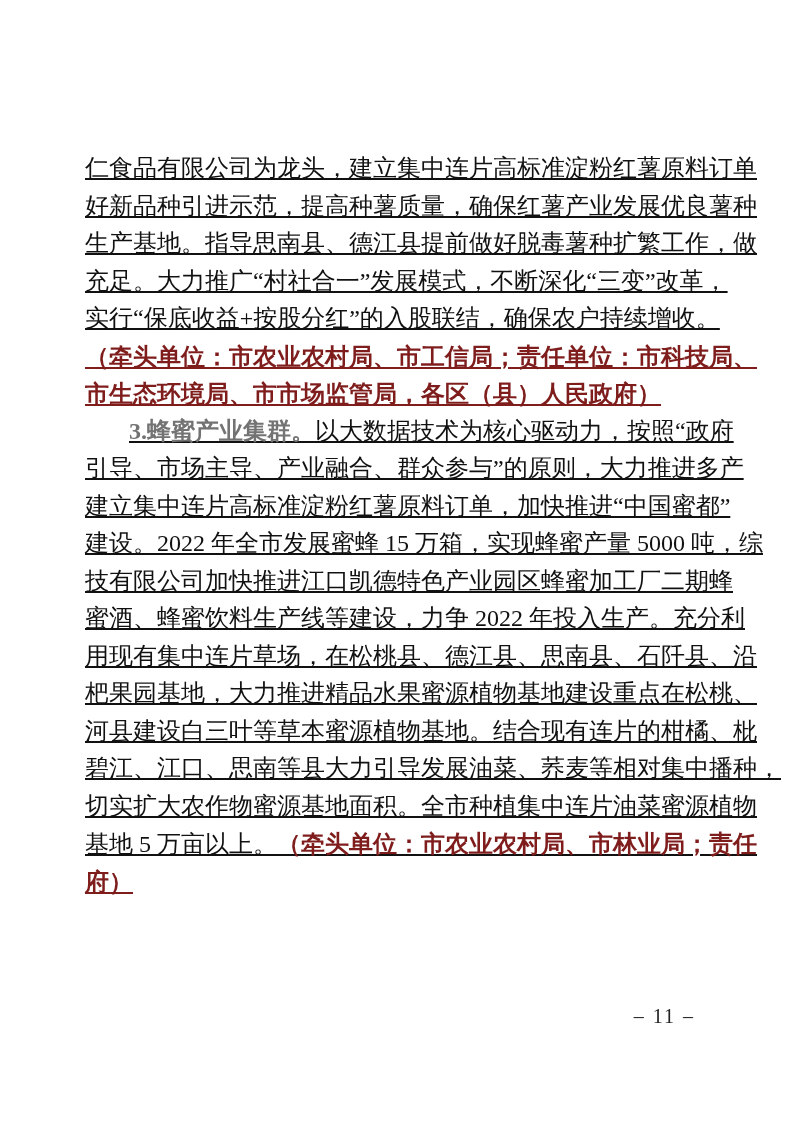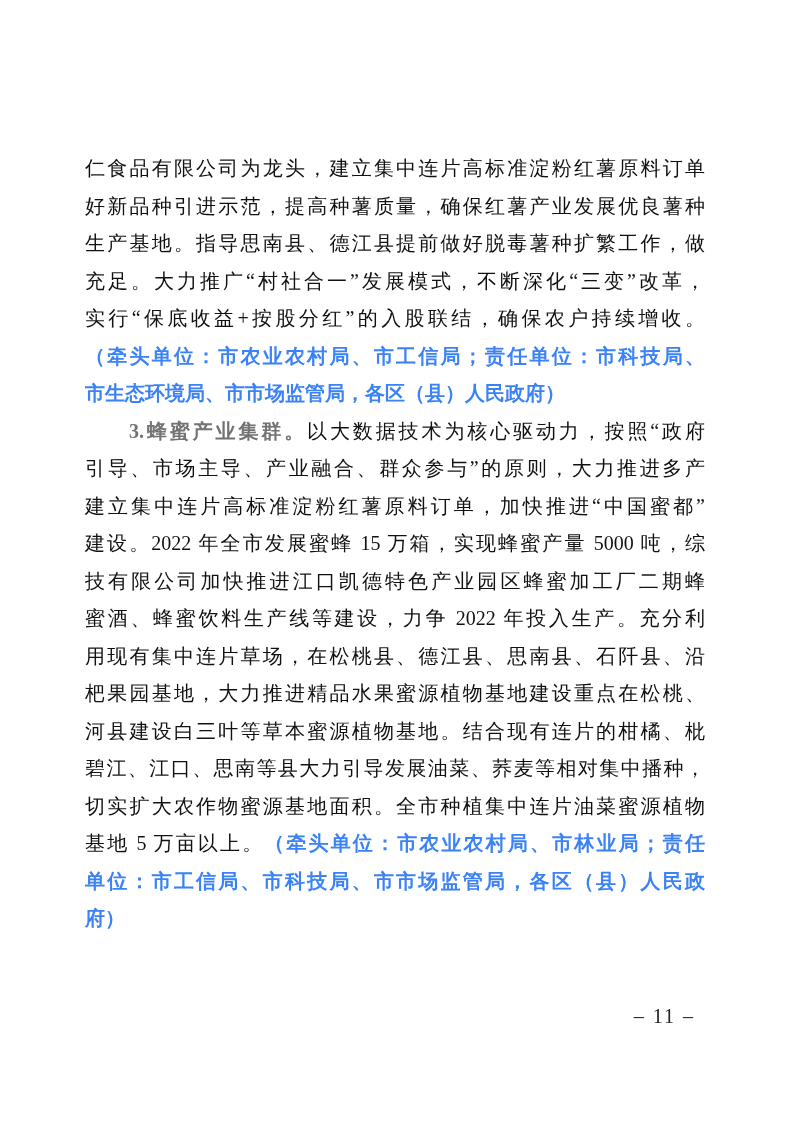--- a/index.html
+++ b/index.html
@@ -18,38 +18,39 @@
   }
   .text-block {
     position: absolute;
     left: 85px;
     top: 150px;
     width: 620px;
   }
   .line {
     height: 37.5px;
     line-height: 37.5px;
-    font-size: 20px;
+    font-size: 24px;
     text-align: justify;
     text-align-last: justify;
     text-justify: inter-character;
     white-space: nowrap;
     overflow: visible;
+    text-decoration: underline;
   }
   .line.end {
     text-align: center;
     text-align-last: left;
   }
   .line.indent {
     padding-left: 44px;
   }
   .bold-hei {
     font-weight: 700;
     font-family: "Liberation Sans", sans-serif;
-    color: #3b82f6;
+    color: #7f1d1d;
   }
   .bold-song {
     font-weight: 700;
     font-family: "Liberation Serif", serif;
     color: #737373;
   }
   .page-number {
     position: absolute;
     top: 991px;
     right: 98px;
@@ -83,19 +84,18 @@
     <div class="line">技有限公司加快推进江口凯德特色产业园区蜂蜜加工厂二期蜂</div>
     <div class="line">蜜酒、蜂蜜饮料生产线等建设，力争 2022 年投入生产。充分利</div>
     <div class="line">用现有集中连片草场，在松桃县、德江县、思南县、石阡县、沿</div>
     <div class="line">杷果园基地，大力推进精品水果蜜源植物基地建设重点在松桃、</div>
     <div class="line">河县建设白三叶等草本蜜源植物基地。结合现有连片的柑橘、枇</div>
     <div class="line">碧江、江口、思南等县大力引导发展油菜、荞麦等相对集中播种，</div>
     <div class="line">切实扩大农作物蜜源基地面积。全市种植集中连片油菜蜜源植物</div>
     <div class="line">
       <span>基地 5 万亩以上。</span><span class="bold-hei">（牵头单位：市农业农村局、市林业局；责任</span>
     </div>
-    <div class="line bold-hei">单位：市工信局、市科技局、市市场监管局，各区（县）人民政</div>
     <div class="line end bold-hei">府）</div>
   </div>
 
   <div class="page-number">– 11 –</div>
 
 </div>
 
 </body></html>

